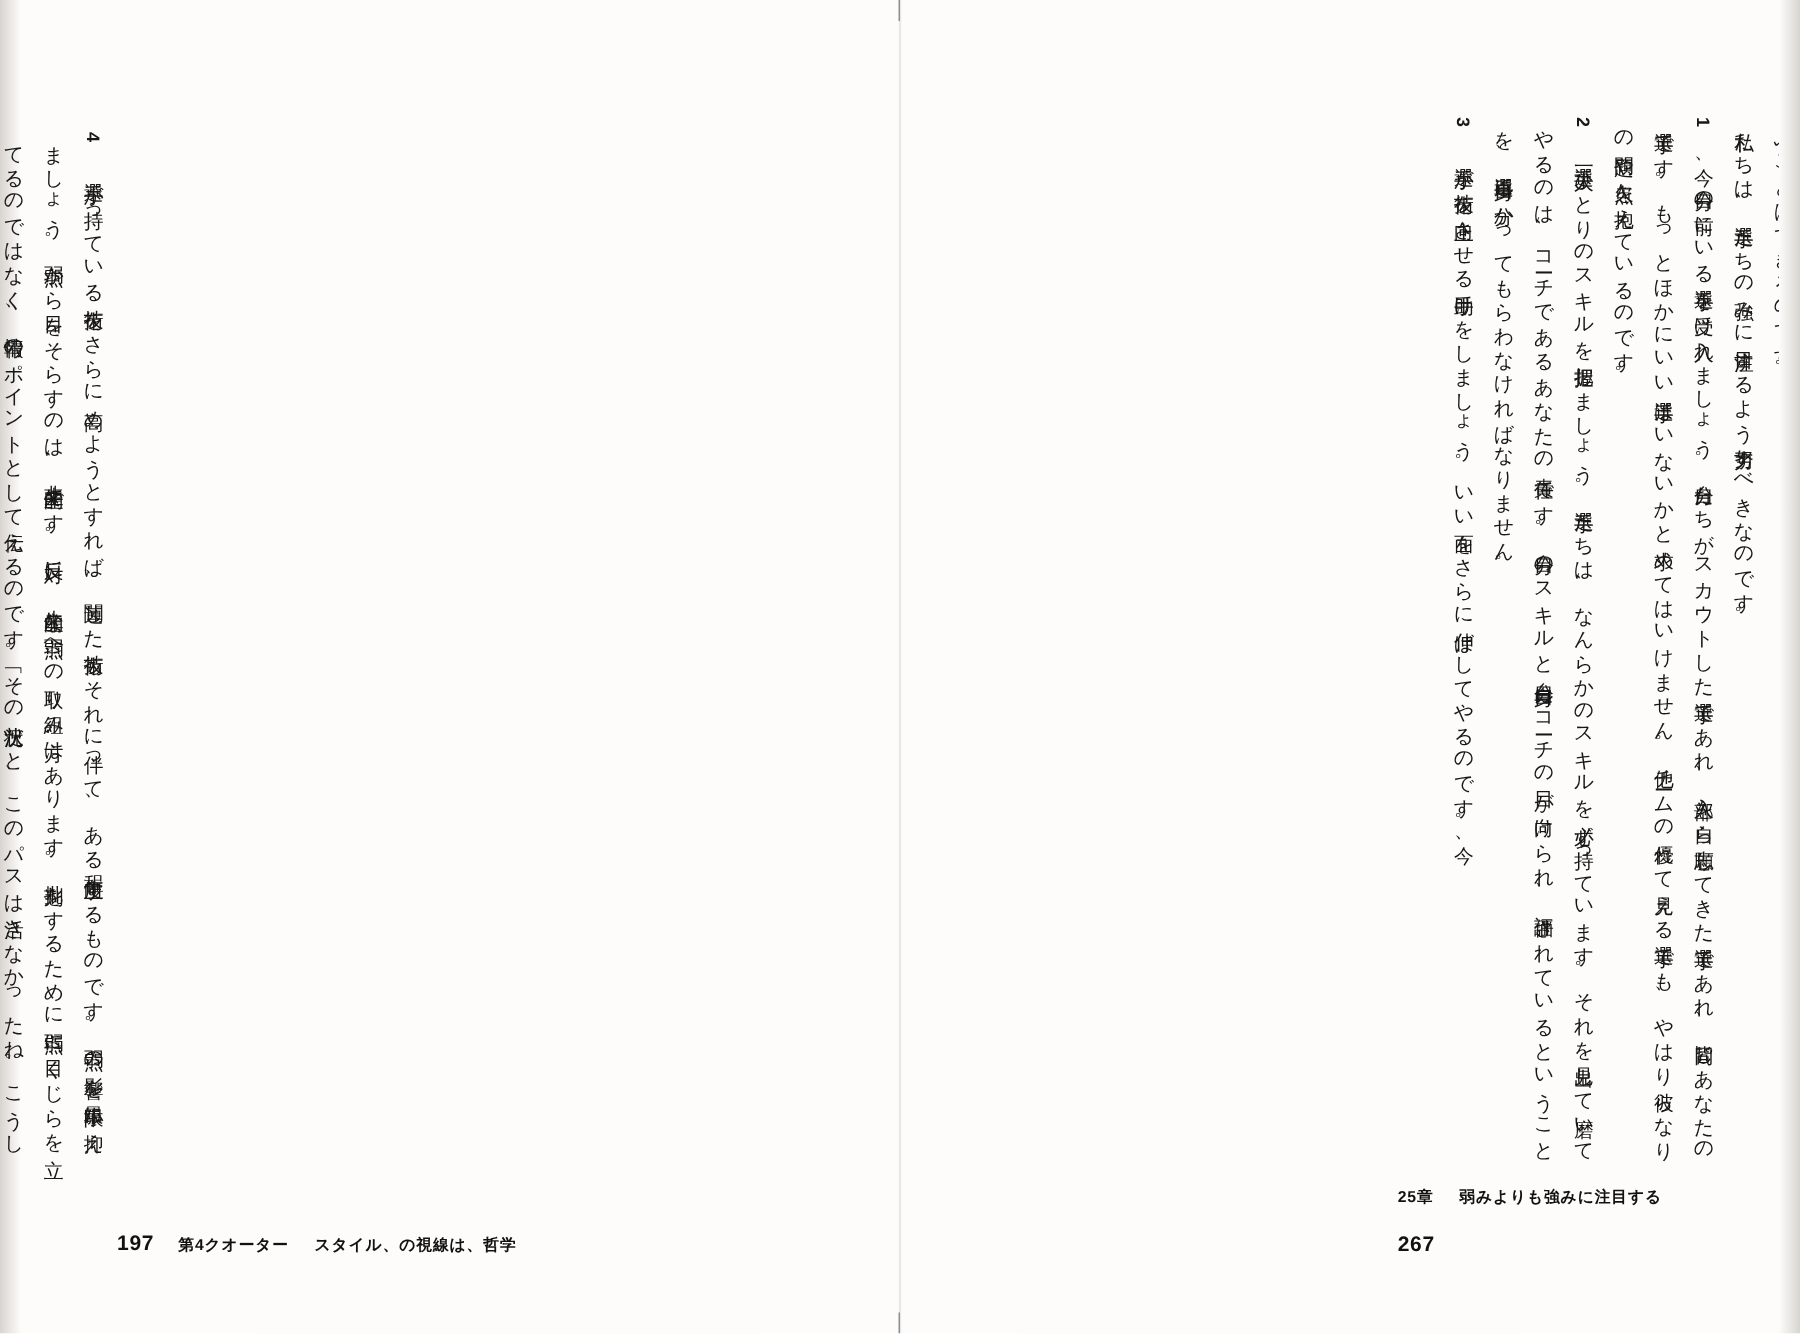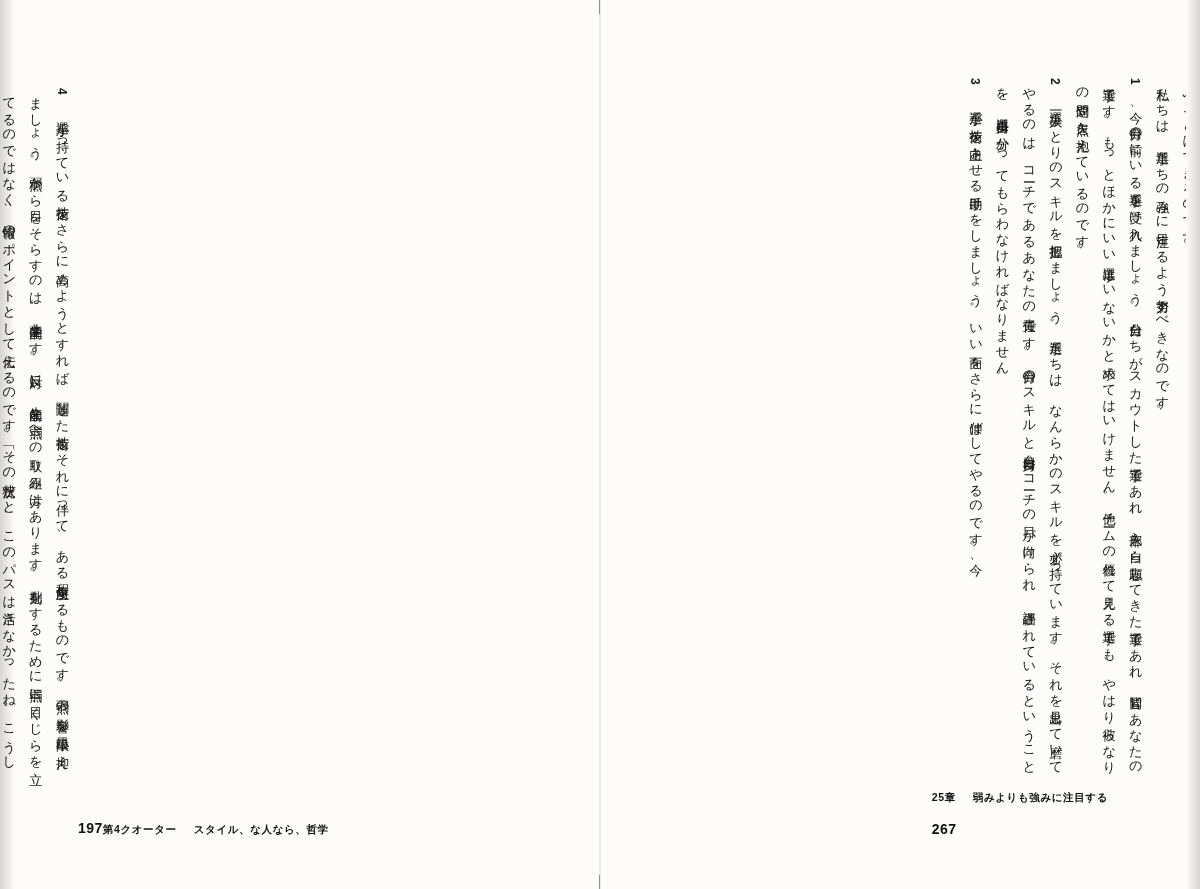--- a/index.html
+++ b/index.html
@@ -117,20 +117,21 @@
   .footer {
     position: absolute;
     bottom: 52px;
     display: flex;
     align-items: baseline;
     font-family: "Liberation Sans", "DejaVu Sans", sans-serif;
     color: #111;
   }
   .footer-left {
     left: 78px;
+    gap: 16px;
   }
   .footer-right {
     right: 92px;
     gap: 16px;
     flex-direction: column;
   }
   .folio {
     font-size: 14px;
     font-weight: 700;
     letter-spacing: 0.5px;
@@ -188,18 +189,18 @@
       
       
       
     </div>
 
     <div class="footer footer-left">
       <span class="folio">197</span>
       <span class="running-head">
         <span>第4クオーター</span>
         <span class="sep"></span>
-        <span>スタイル、な人なら、哲学</span>
+        <span>スタイル、の視線は、哲学</span>
       </span>
     </div>
   </div>
 
 </div>
 
 </body></html>

